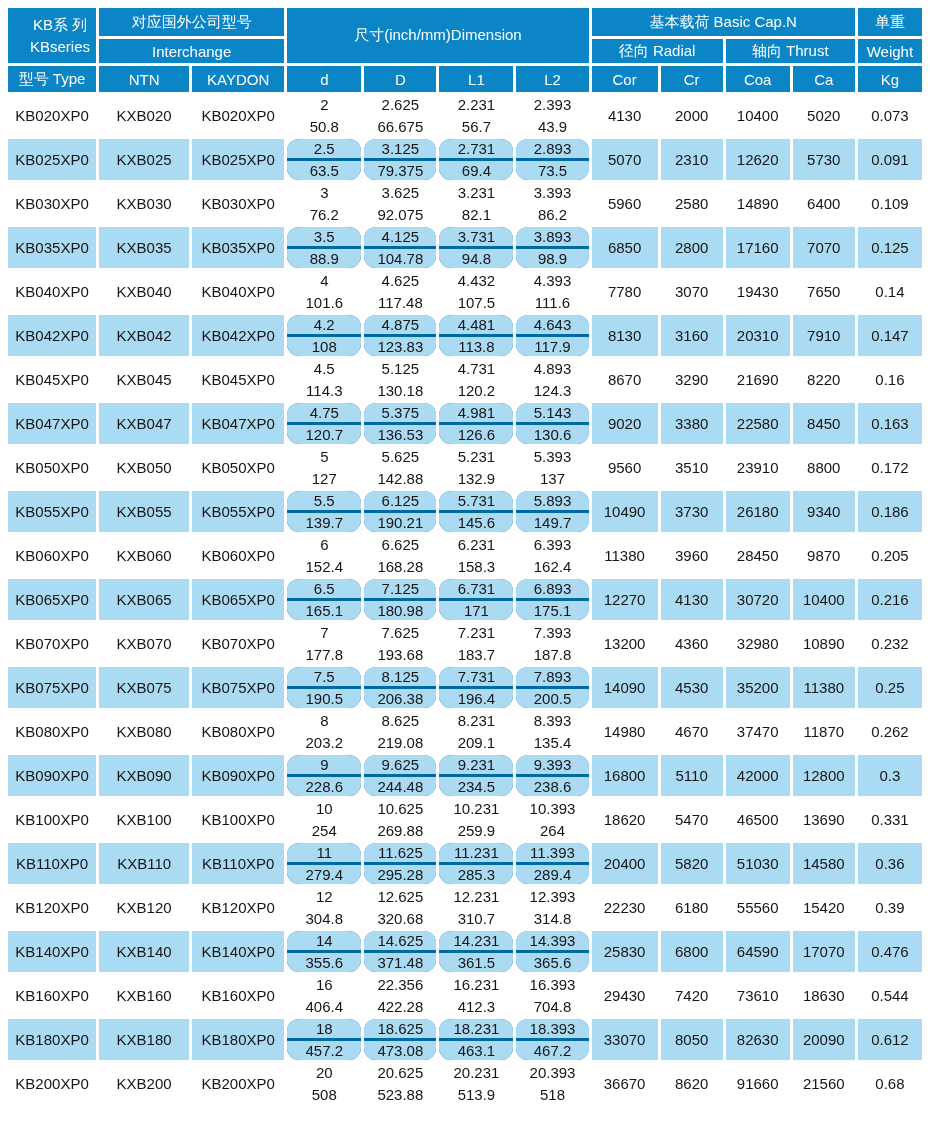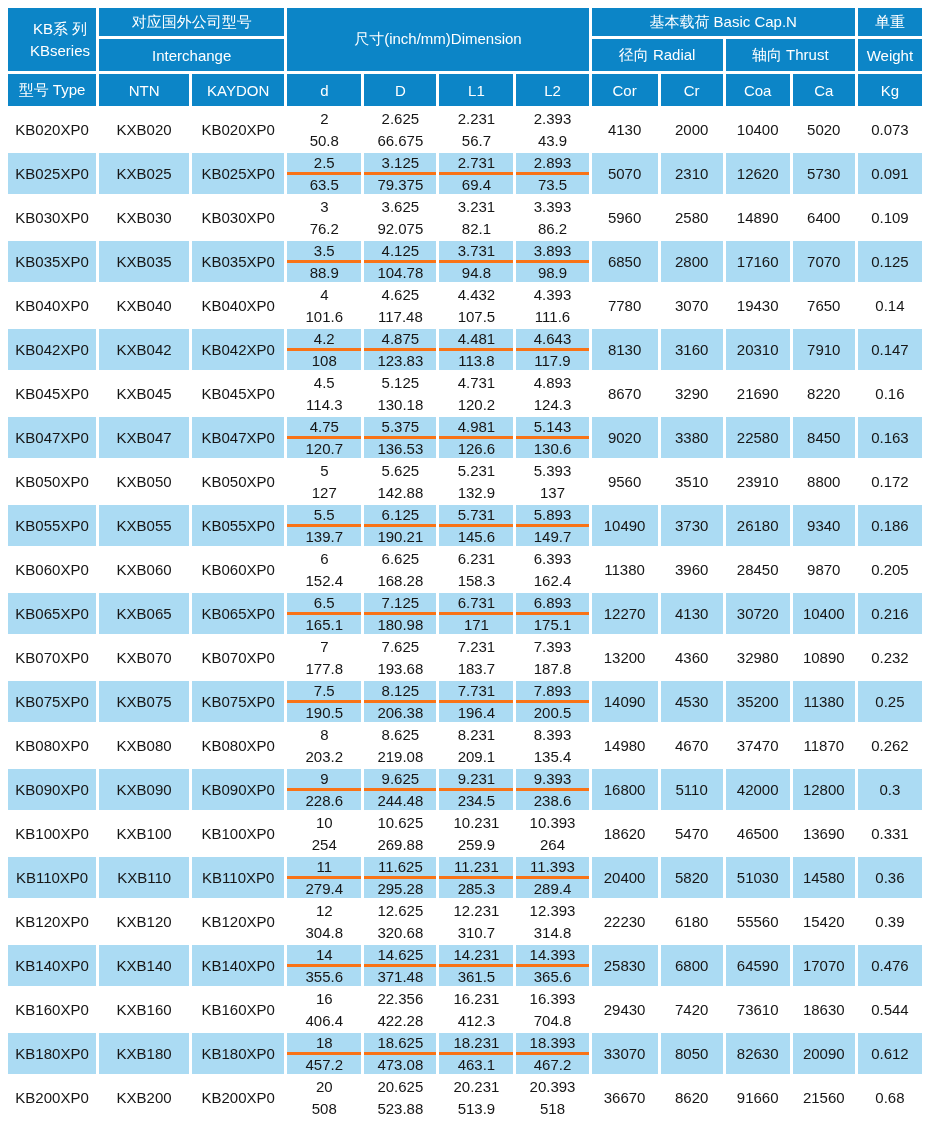--- a/index.html
+++ b/index.html
@@ -21,38 +21,38 @@
     color:#ffffff;
     font-weight:normal;
     font-size:15px;
     text-align:center;
     vertical-align:middle;
     padding:0;
     overflow:hidden;
     white-space:nowrap;
   }
   tr.h1 th{height:28px;}
-  tr.h2 th{height:32px;}
-  tr.h3 th{height:32px;}
+  tr.h2 th{height:24px;}
+  tr.h3 th{height:26px;}
   th.two-line{line-height:1.45;padding-left:16px;}
   td{
     font-size:15px;
     color:#161616;
     text-align:center;
     vertical-align:middle;
     padding:0;
     height:41px;
     background:#ffffff;
     overflow:hidden;
     white-space:nowrap;
   }
   tr.alt td{background:#abdbf3;}
   
   td.dim{background:#ffffff;}
-  tr.alt td.dim{background:#f97316;}
+  tr.alt td.dim{background:#0369a1;border-radius:12px;}
   td.dim .iv, td.dim .mv{
     height:19px;line-height:19px;display:block;
   }
   td.dim .iv{margin-bottom:3px;}
   tr.alt td.dim .iv, tr.alt td.dim .mv{background:#abdbf3;}
 </style>
 </head>
 <body>
 
 <table class="spec">

